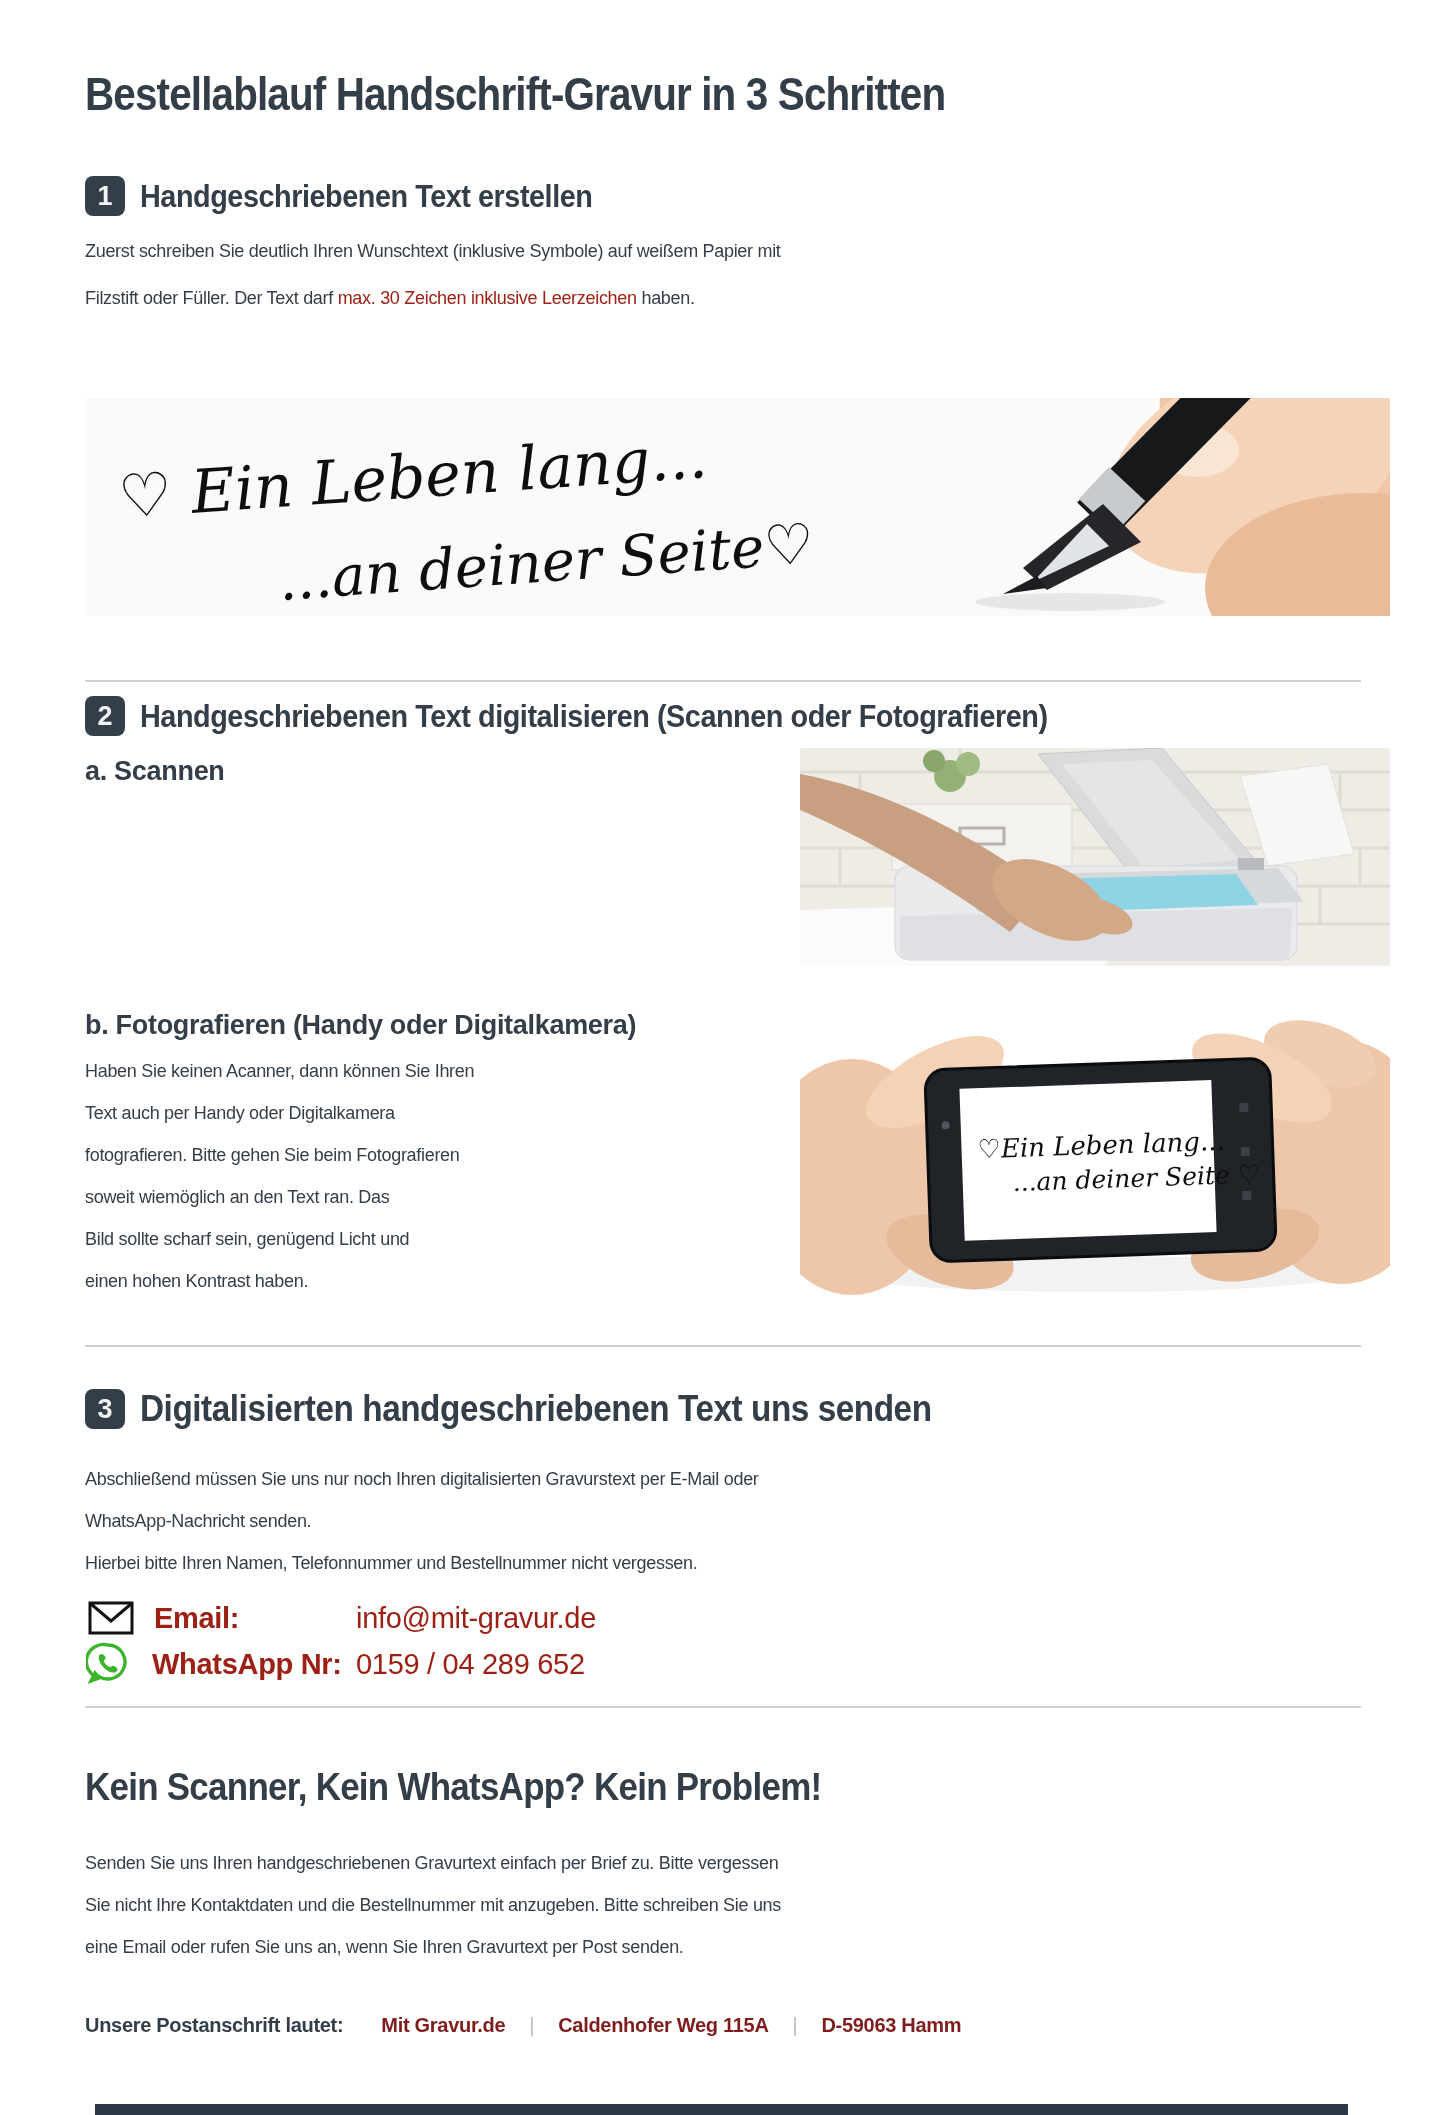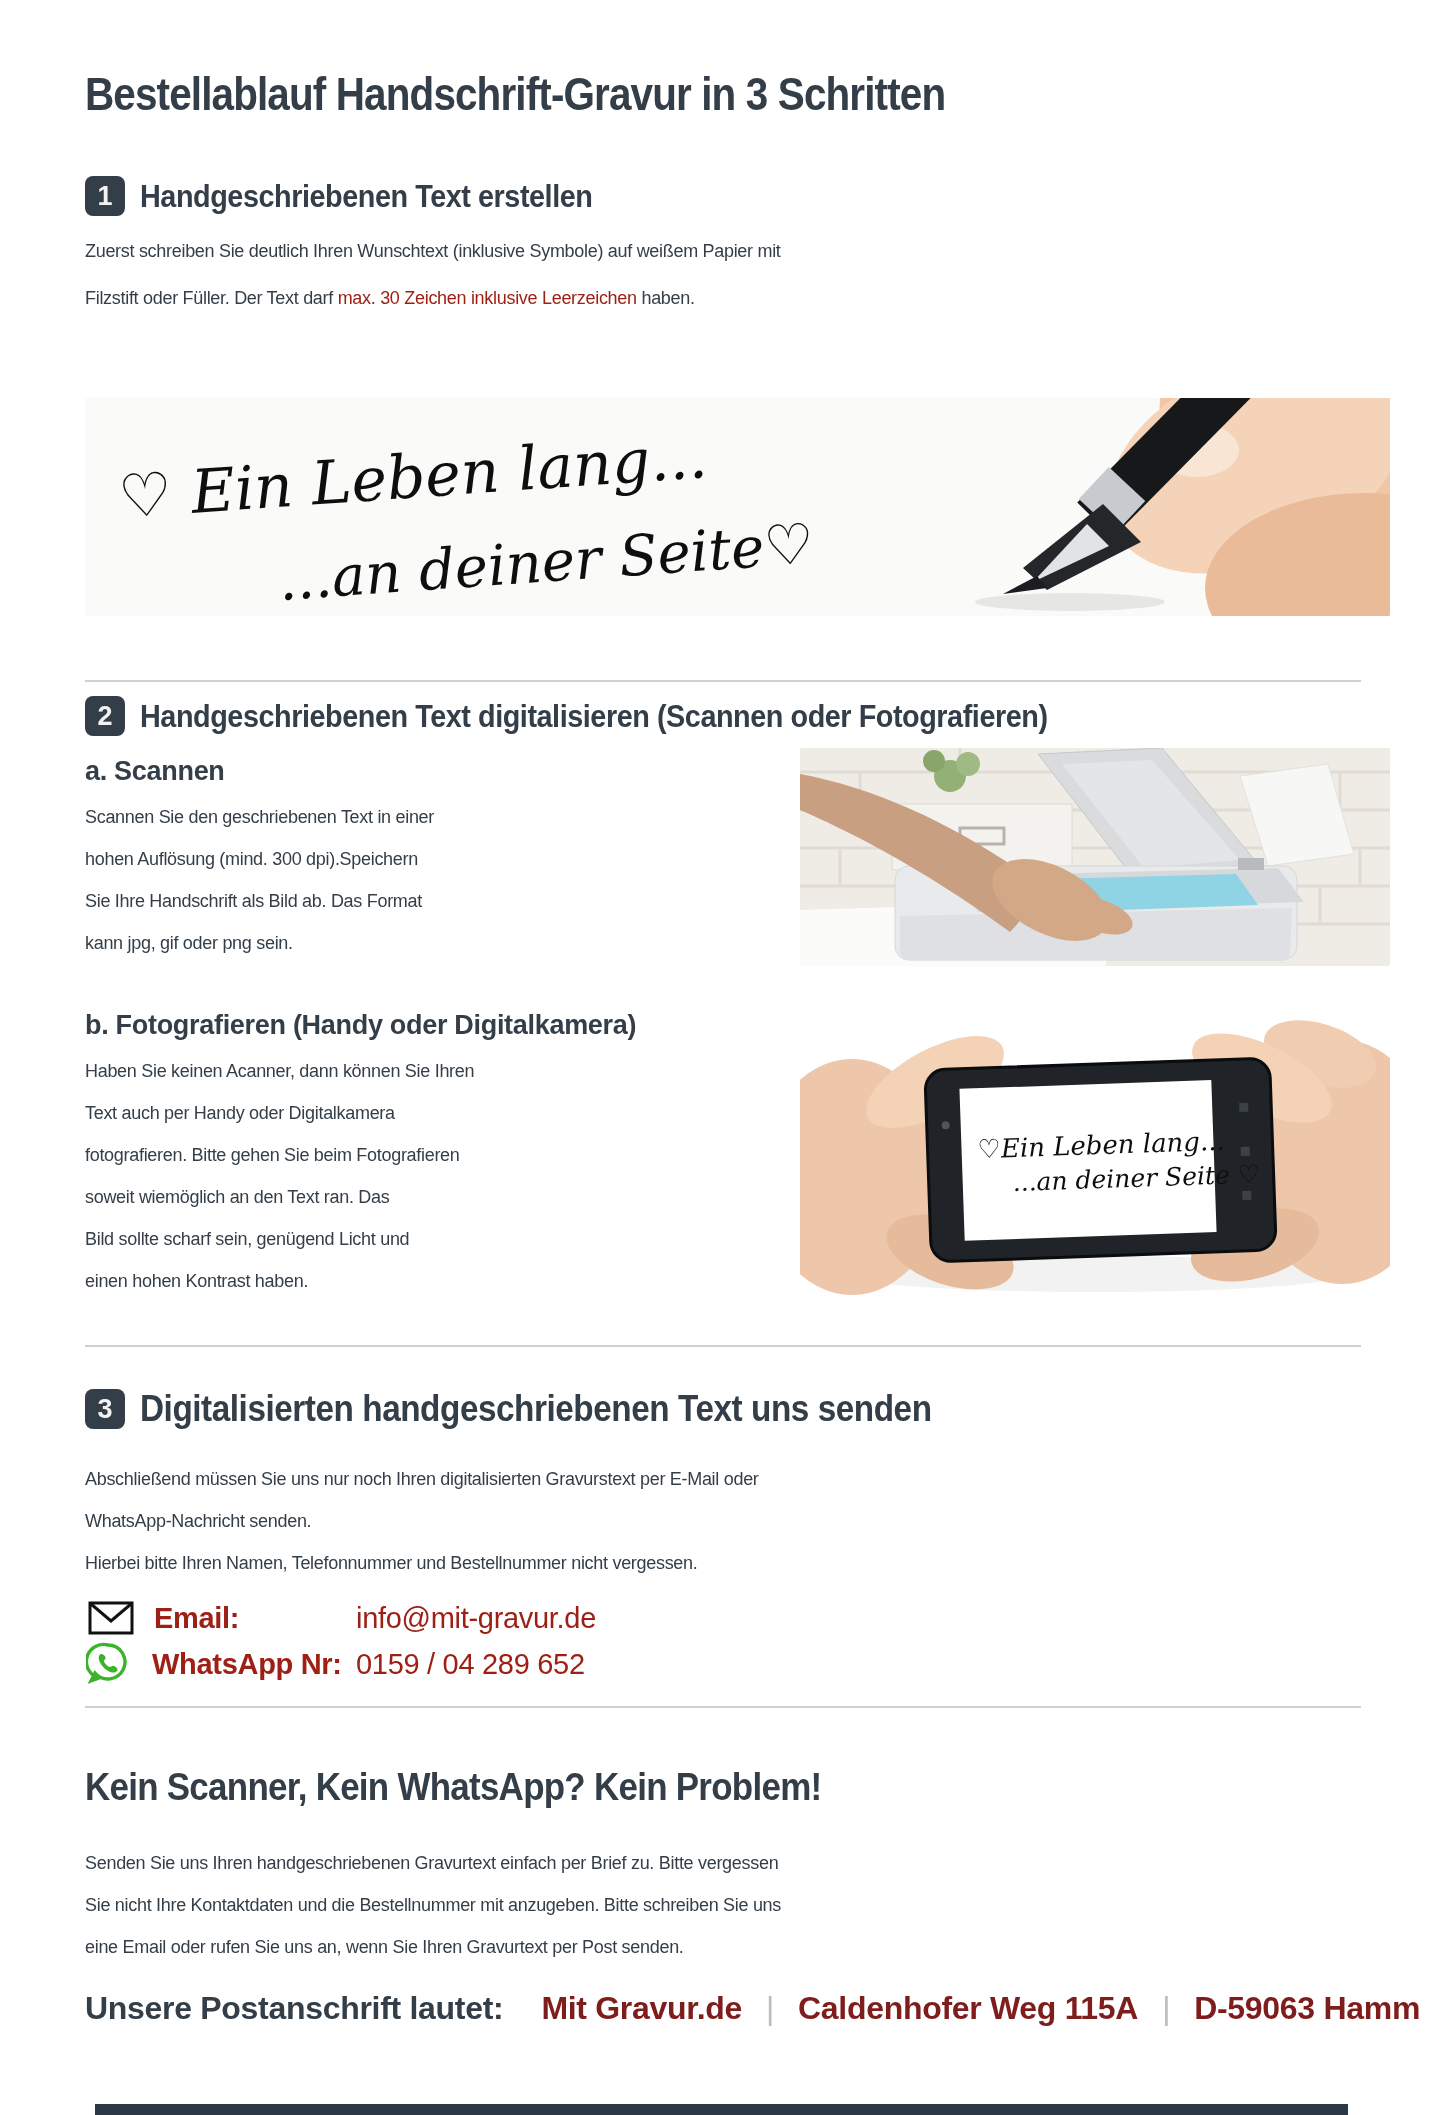--- a/index.html
+++ b/index.html
@@ -18,21 +18,21 @@
   .body-text{font-size:18px;letter-spacing:-0.3px;line-height:42px;}
   .sub-title{font-size:27px;font-weight:bold;letter-spacing:-0.3px;}
   .red{color:#9e2015;}
   .divider{left:85px;width:1276px;height:2px;background:#d0d0d0;}
   .photo{border-radius:2px;overflow:hidden;}
   .contact-row{display:flex;align-items:center;}
   .contact-label{font-size:29px;font-weight:bold;color:#9e2015;letter-spacing:-0.3px;}
   .contact-value{font-size:29px;color:#9e2015;letter-spacing:-0.3px;}
   .footer-title{font-size:38px;font-weight:bold;letter-spacing:-0.8px;
                 transform:scaleX(0.92);transform-origin:0 0;white-space:nowrap;}
-  .address{display:flex;align-items:baseline;gap:24px;font-size:32px;letter-spacing:-0.3px;}
+  .address{display:flex;align-items:baseline;gap:24px;font-size:20px;letter-spacing:-0.3px;margin-top:24px;}
   .address .lbl{font-weight:bold;margin-right:14px;}
   .address .part{font-weight:bold;color:#7f1d1d;}
   .address .sep{color:#bcbcbc;font-weight:normal;}
   .bottom-bar{left:95px;right:97px;bottom:0;height:11px;background:#2b3845;}
   svg text.script{font-family:"DejaVu Serif",serif;font-style:italic;fill:#0e0e0e;}
 </style>
 </head>
 <body>
 
 <div class="page">
@@ -71,24 +71,20 @@
   </div>
 
   <div class="abs divider" style="top:680px;"></div>
 
   <div class="abs step-header" style="left:85px;top:696px;">
     <div class="badge">2</div>
     <div class="step-title"><span class="cond">Handgeschriebenen Text digitalisieren (Scannen oder Fotografieren)</span></div>
   </div>
 
   <div class="abs sub-title" style="left:85px;top:756px;">a. Scannen</div>
-  <div class="abs body-text preline" style="left:85px;top:796px;width:710px;">Scannen Sie den geschriebenen Text in einer
-hohen Auflösung (mind. 300 dpi).Speichern
-Sie Ihre Handschrift als Bild ab. Das Format
-kann jpg, gif oder png sein.</div>
 
   <div class="abs photo" style="left:800px;top:748px;width:590px;height:218px;">
     <svg width="590" height="218" viewBox="0 0 590 218">
       <rect x="0" y="0" width="590" height="218" fill="#efece6"></rect>
 
       <g stroke="#e1dcd3" stroke-width="3">
         <line x1="0" y1="24" x2="590" y2="24"></line>
           <line x1="0" y1="62" x2="590" y2="62"></line>
         <line x1="0" y1="100" x2="590" y2="100"></line>
           <line x1="0" y1="138" x2="590" y2="138"></line>

